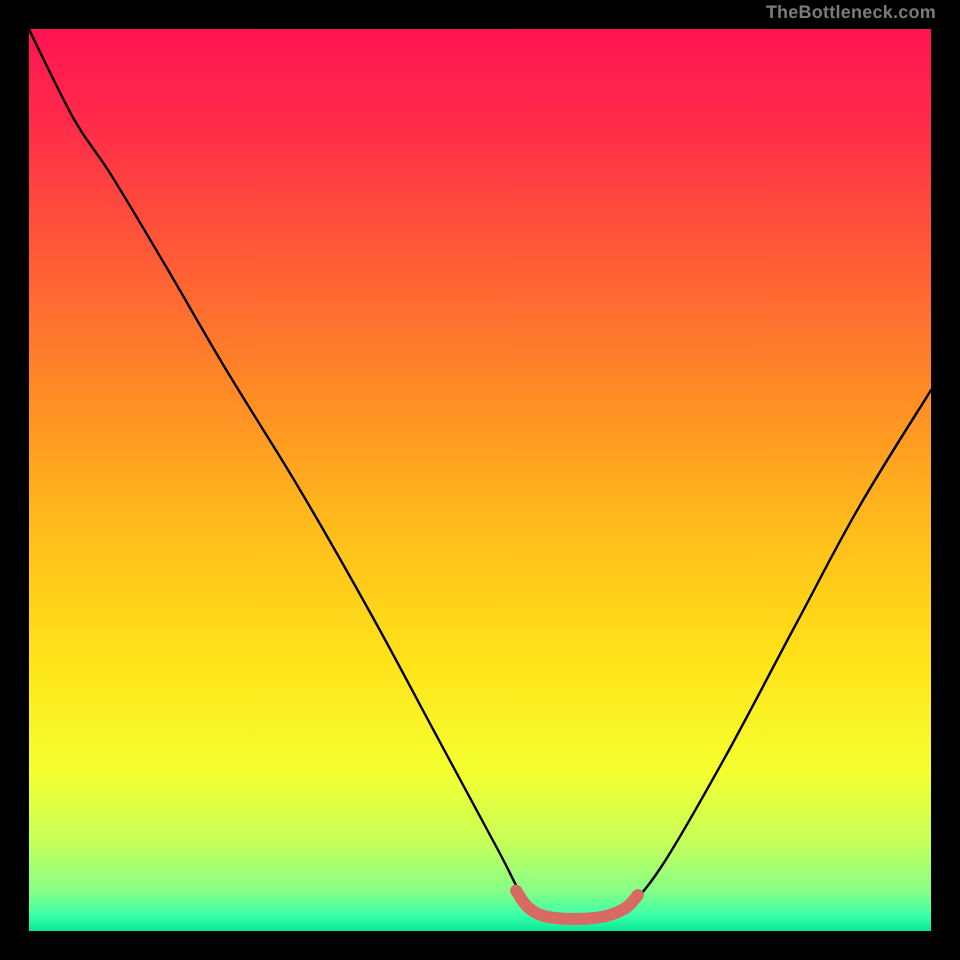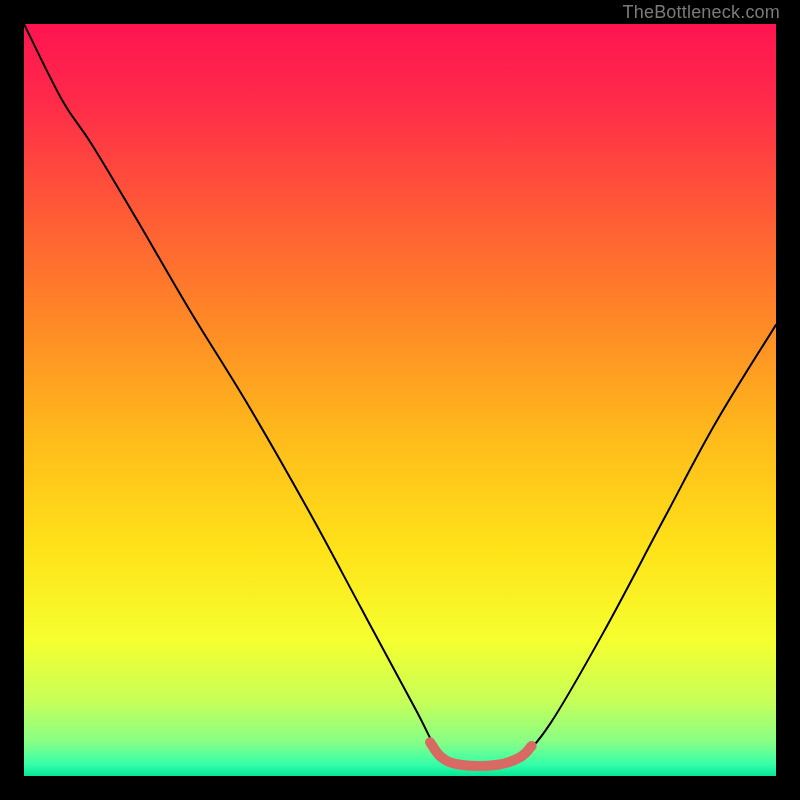--- a/index.html
+++ b/index.html
@@ -28,24 +28,24 @@
     overflow: hidden;
   }
   .gradient {
     position: absolute;
     inset: 0;
   }
   .watermark {
     position: absolute;
     top: 2px;
     right: 20px;
-    font-size: 18px;
+    font-size: 15px;
     color: #7a7a7a;
     letter-spacing: 0.2px;
-    font-weight: 400;
+    font-weight: 700;
   }
   .curve {
     position: absolute;
     inset: 0;
   }
   .annotation-line {
     stroke: #d86a63;
     stroke-width: 10;
     stroke-linecap: round;
     fill: none;

